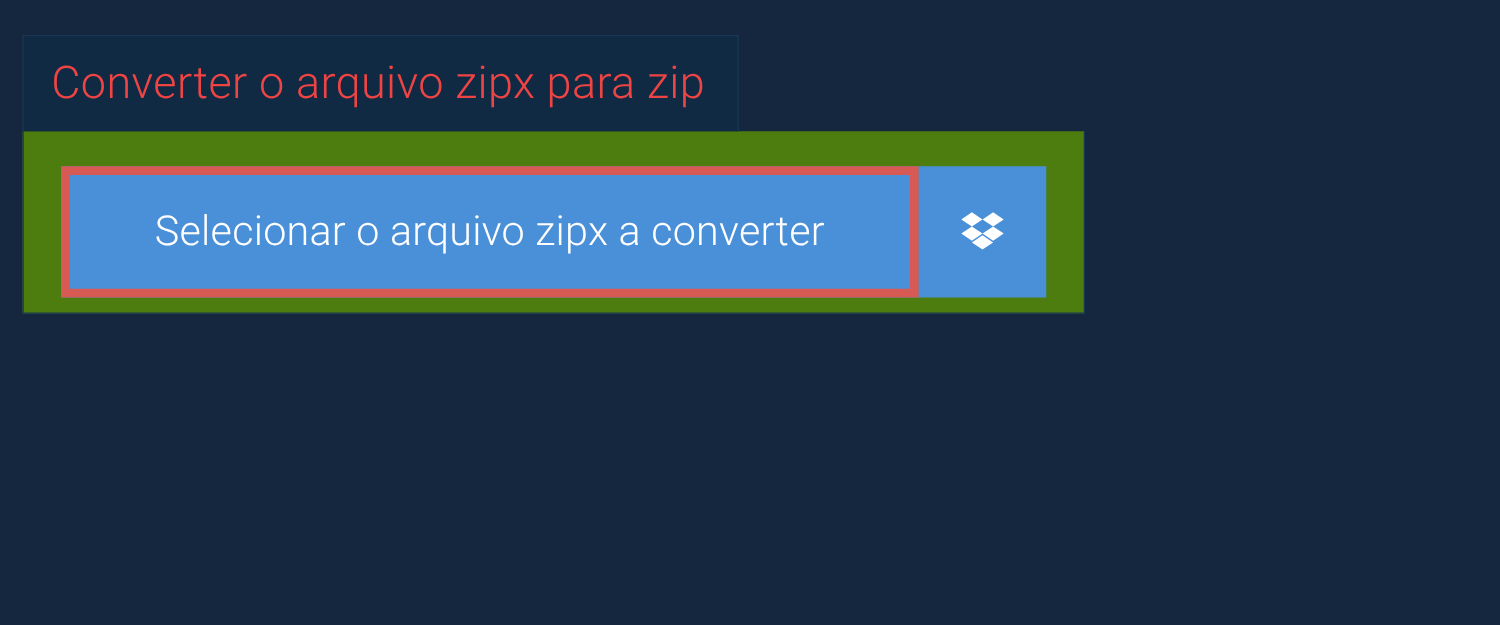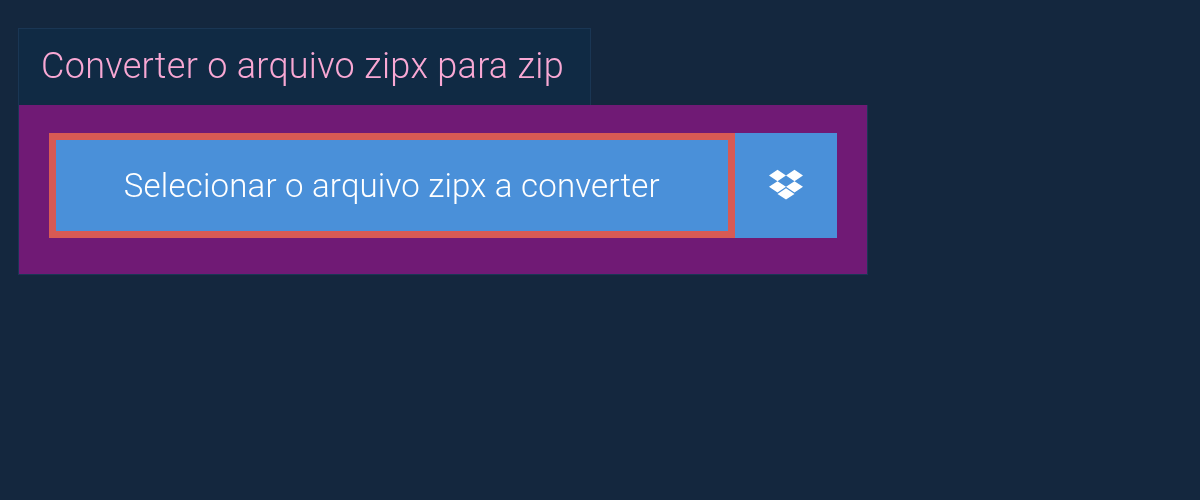--- a/index.html
+++ b/index.html
@@ -17,32 +17,32 @@
     .tab-container {
       padding-top: 28px;
       padding-left: 18px;
     }
     .tab {
       display: inline-block;
       background: #102a44;
       border: 1px solid #1a3654;
       border-bottom: none;
       padding: 16px 26px 18px 22px;
-      color: #f9a8d4;
+      color: #ef4444;
       font-size: 36px;
       font-weight: 300;
       letter-spacing: 0.3px;
     }
     .panel {
       margin-left: 18px;
       margin-right: 20px;
-      background: #701a75;
+      background: #4d7c0f;
       border: 1px solid #1a3654;
       border-top: none;
-      padding: 28px 30px 36px 30px;
+      padding: 28px 30px 12px 30px;
       width: 850px;
     }
     .button-row {
       display: flex;
       gap: 0;
     }
     .select-button {
       background: #4a90d9;
       border: 7px solid #d85a54;
       color: #ffffff;

